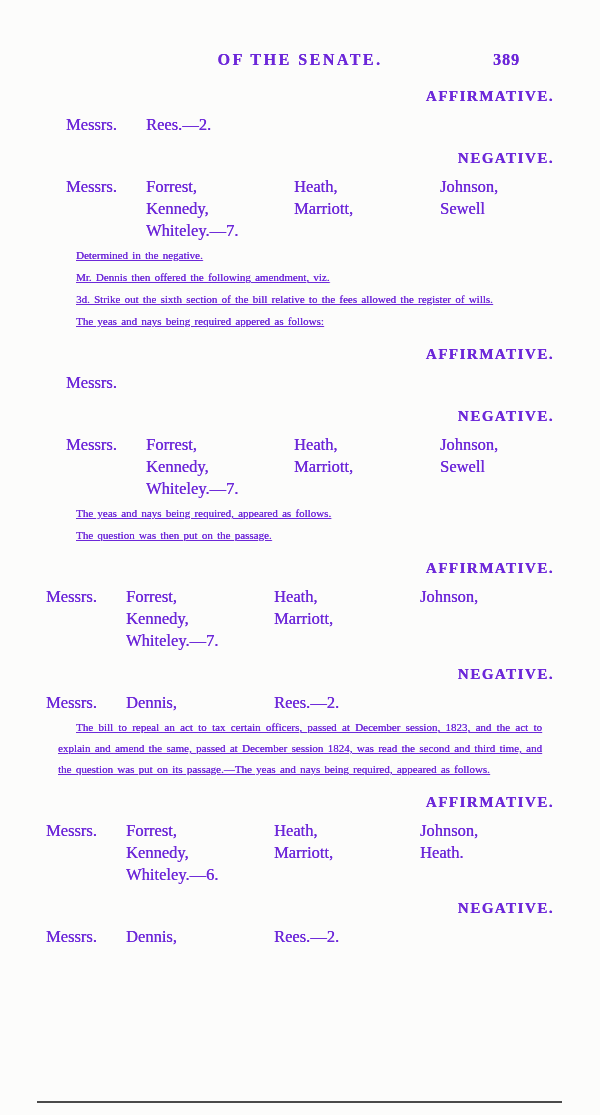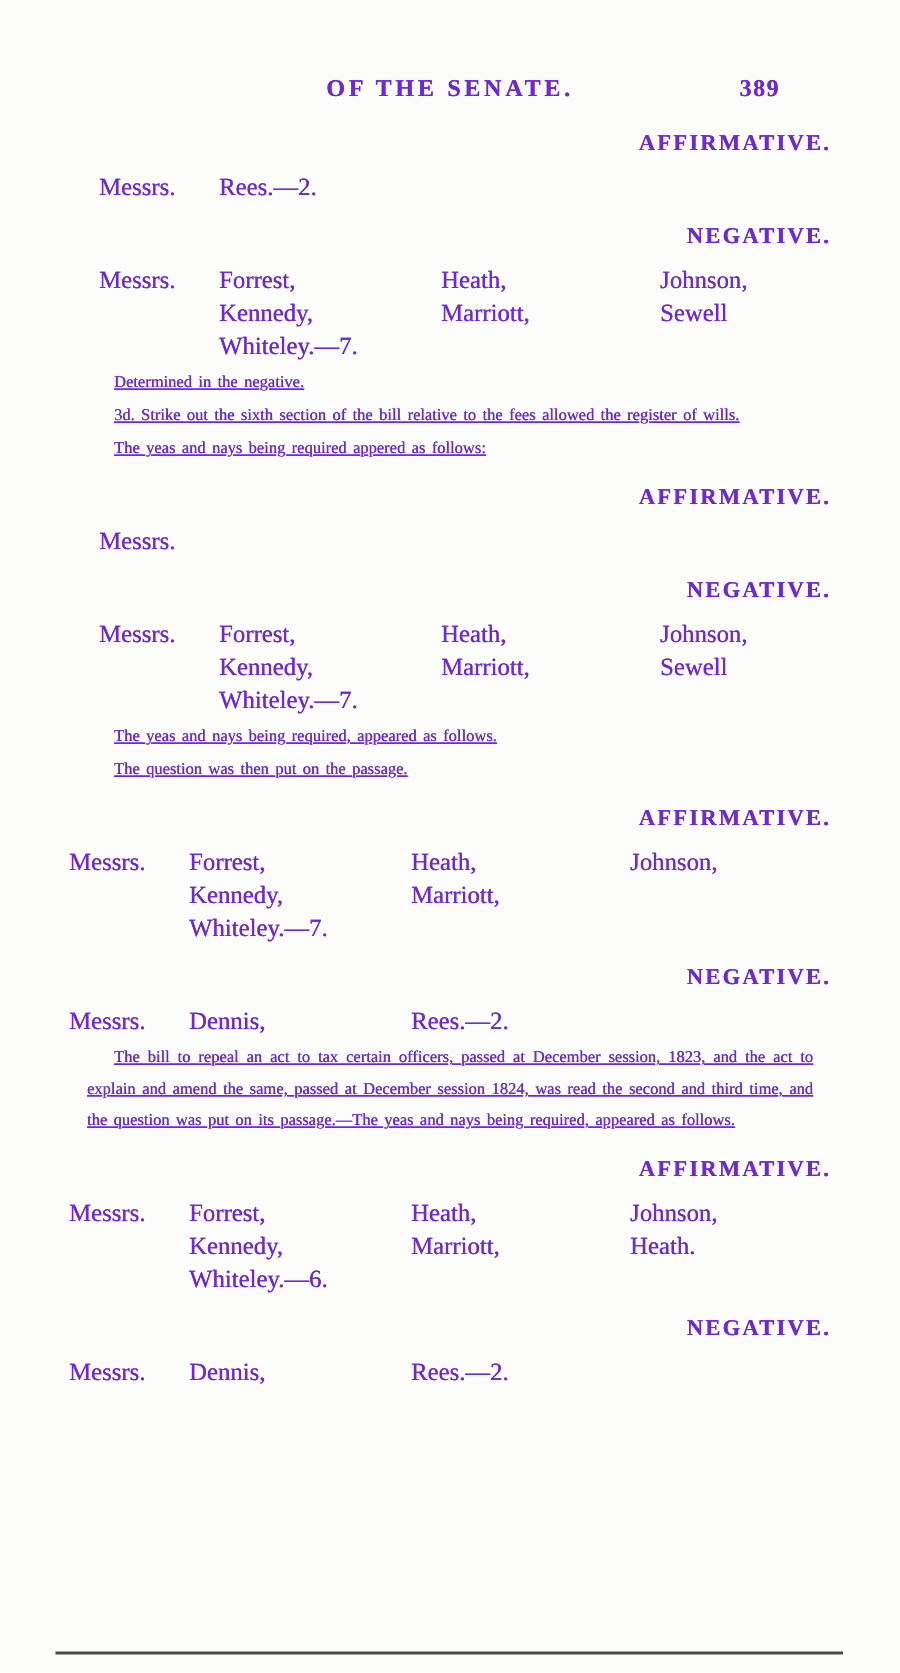--- a/index.html
+++ b/index.html
@@ -101,20 +101,21 @@
         <span class="cell">Marriott,</span>
         <span class="cell">Sewell</span>
       </div>
       <div class="vote-row">
         <span class="prefix"></span>
         <span class="cell">Whiteley.—7.</span>
       </div>
     </div>
 
     <p class="para">Determined in the negative.</p>
+    <p class="para">Mr. Dennis then offered the following amendment, viz.</p>
     <p class="para justify">3d. Strike out the sixth section of the bill relative to the fees allowed the register of wills.</p>
     <p class="para">The yeas and nays being required appered as follows:</p>
 
     <h2 class="section-heading">AFFIRMATIVE.</h2>
 
     <div class="vote indent">
       <div class="vote-row">
         <span class="prefix">Messrs.</span>
       </div>
     </div>

